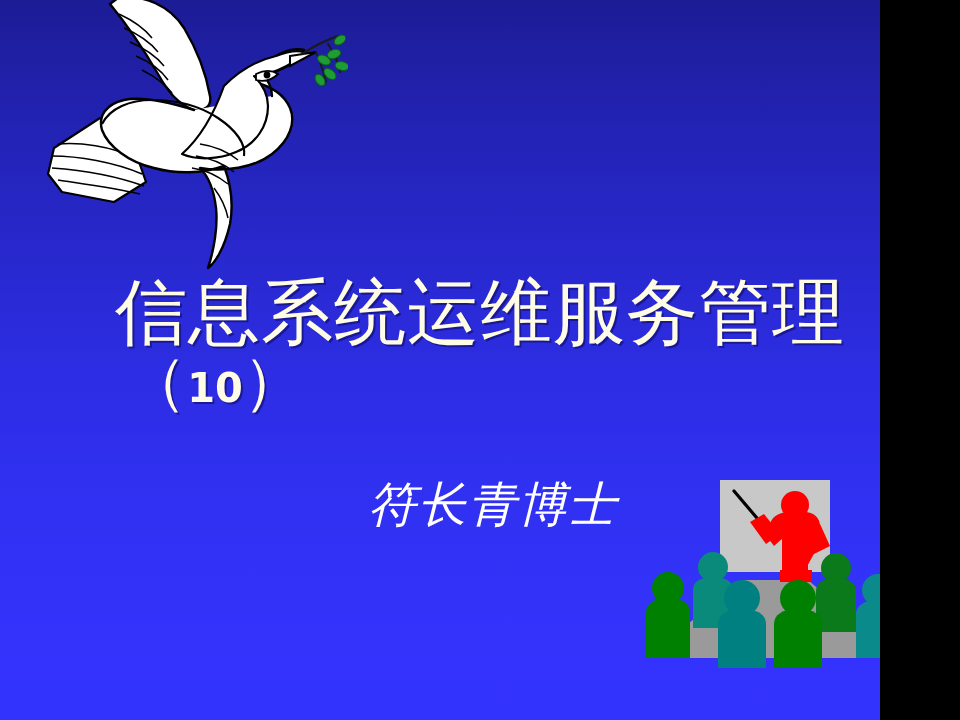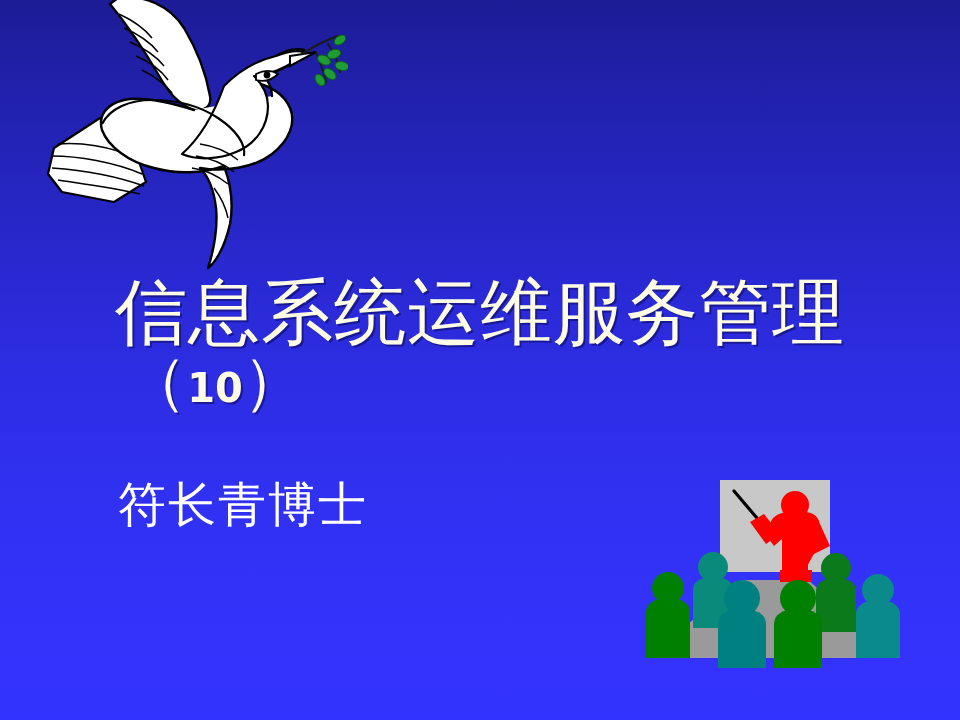--- a/index.html
+++ b/index.html
@@ -6,21 +6,21 @@
     margin: 0;
     padding: 0;
     background: #000;
   }
   body {
     font-family: "Liberation Sans", sans-serif;
   }
 
   #slide {
     position: relative;
-    width: 960px;
+    width: 880px;
     height: 720px;
     overflow: hidden;
     background: linear-gradient(to bottom,
         #1c1c96 0%,
         #1f1fa4 8%,
         #2424bb 22%,
         #2929d2 38%,
         #2d2de4 52%,
         #3030f0 66%,
         #3232f8 80%,
@@ -70,21 +70,22 @@
     font-weight: bold;
     font-size: 40px;
   }
 
   
   #subtitle-block {
     position: absolute;
     left: 118px;
     top: 476px;
     width: 500px;
-    text-align: left;
+    text-align: right;
+    font-style: italic;
   }
   .subtitle-text {
     font-family: "DejaVu Serif", "Liberation Serif", serif;
     font-size: 48px;
     line-height: 56px;
     color: #ffffff;
     letter-spacing: 2px;
     white-space: nowrap;
   }
 

